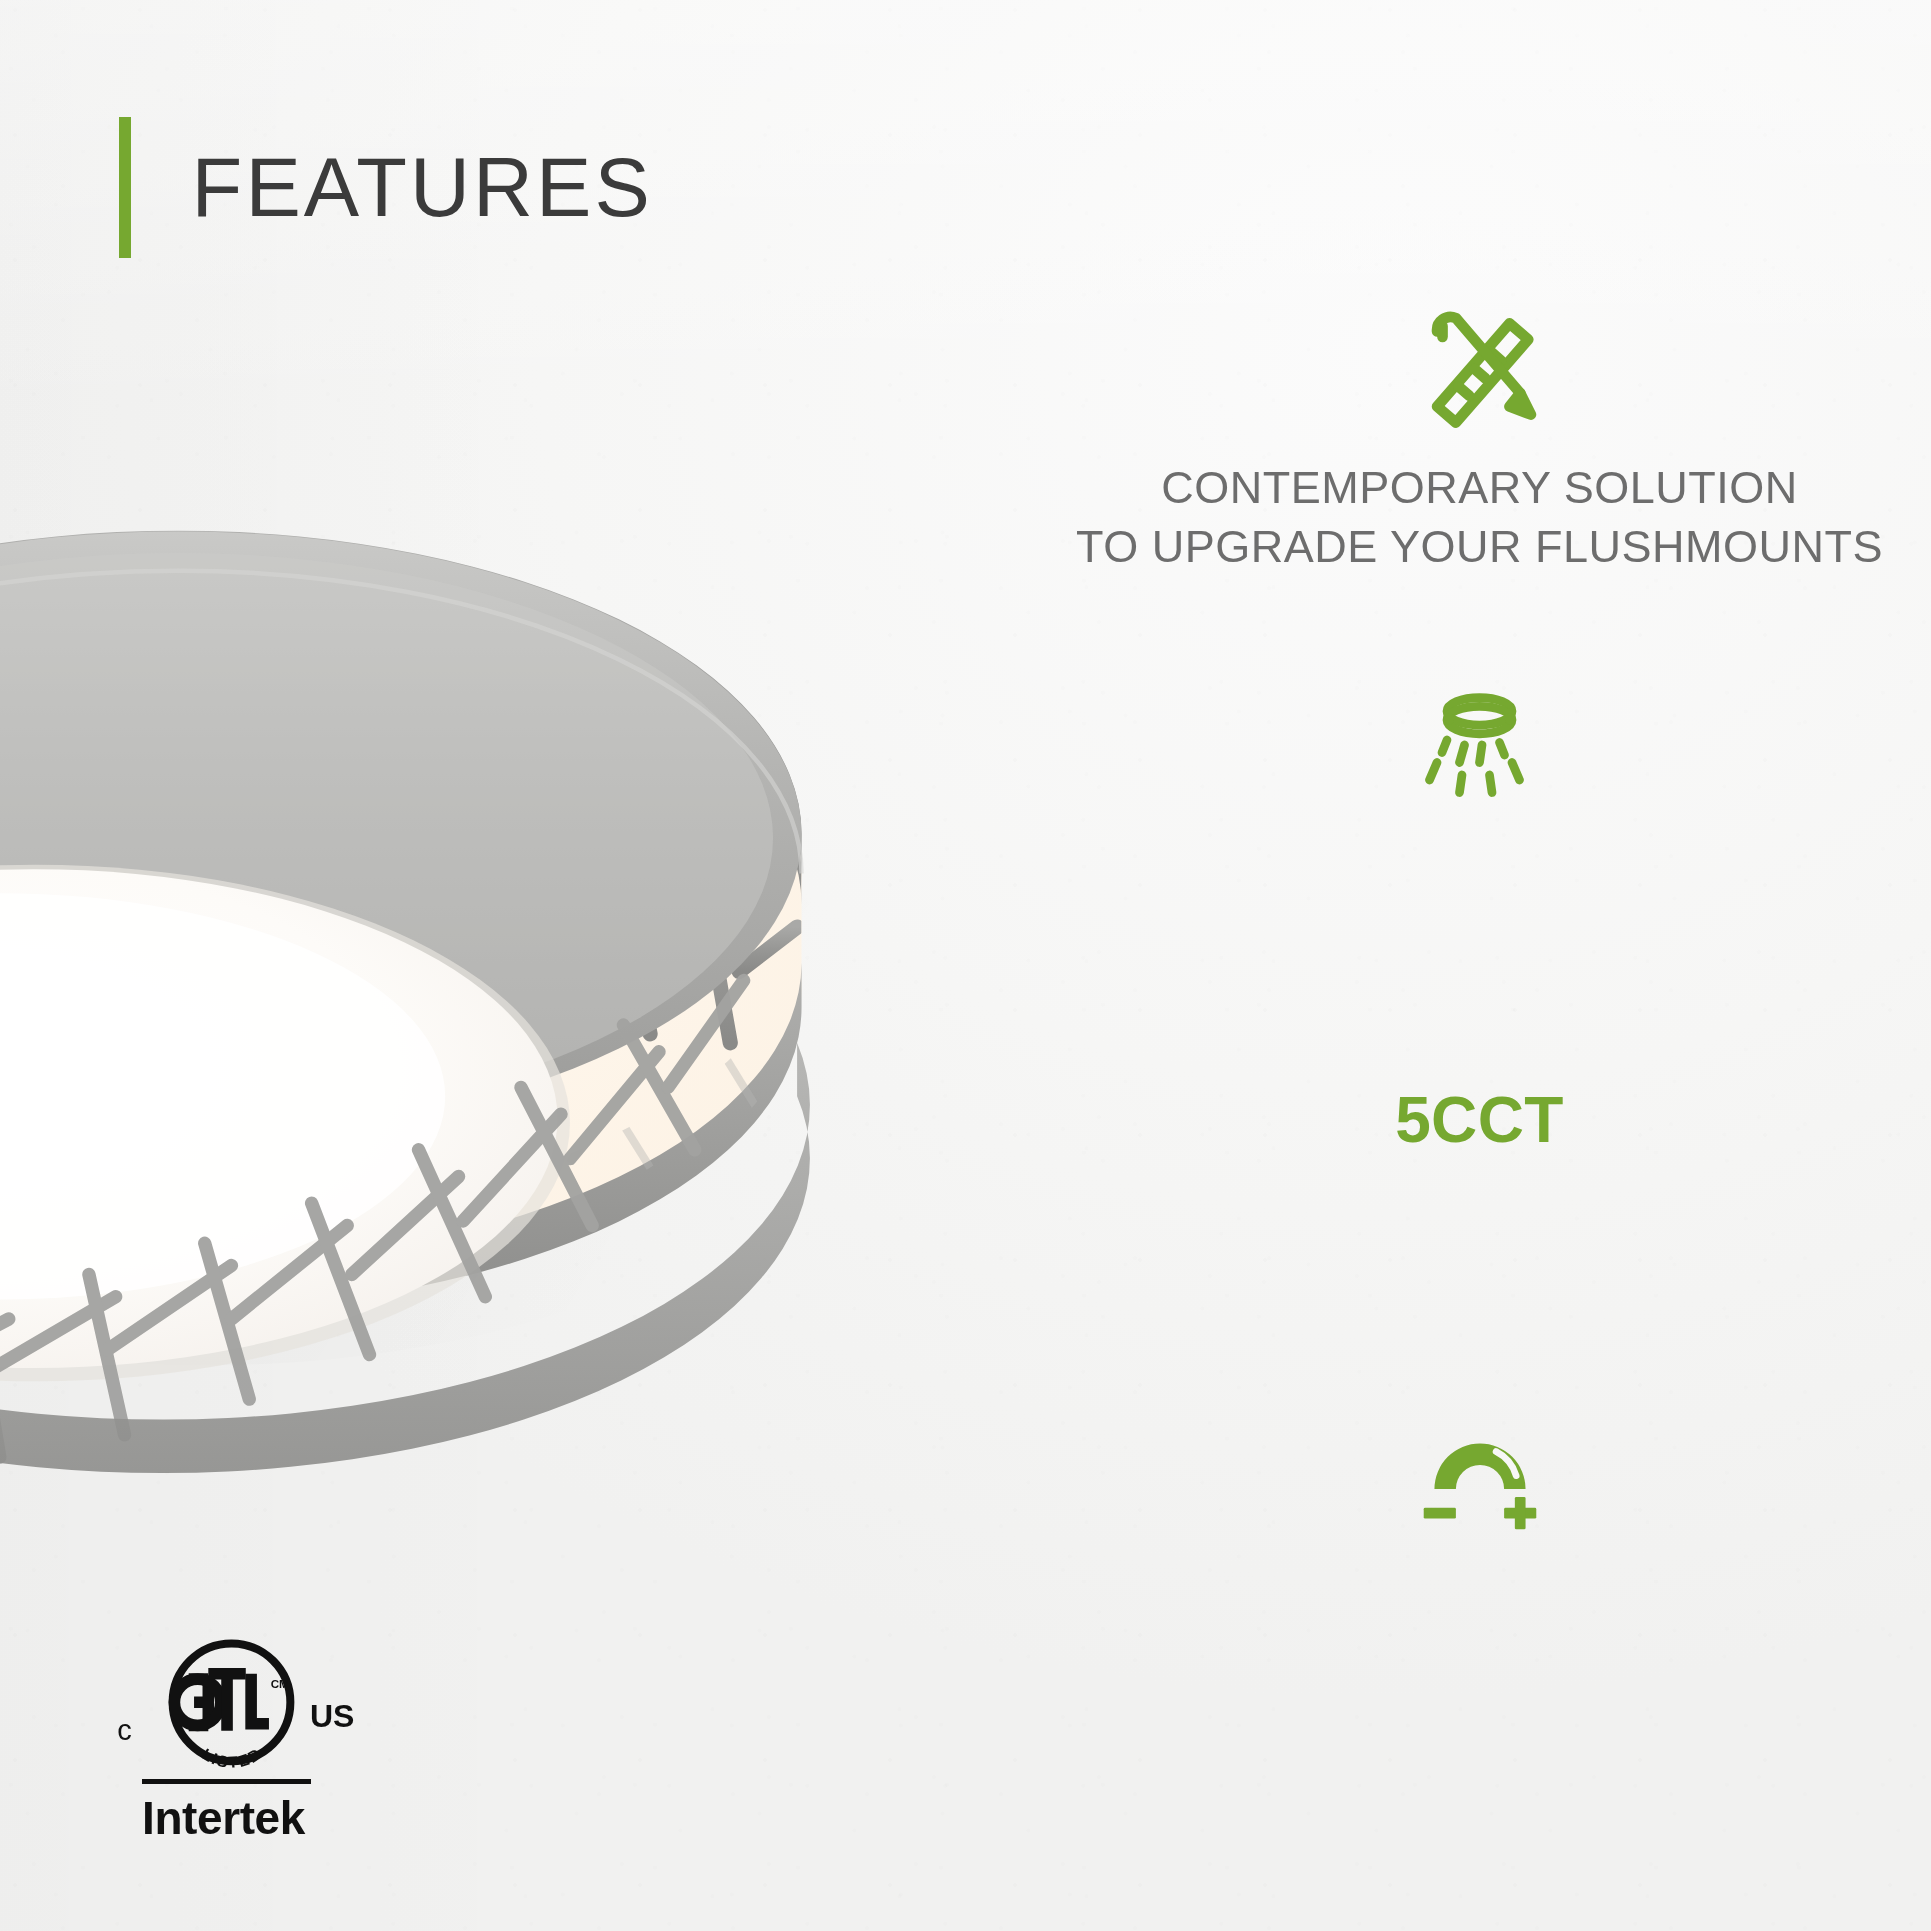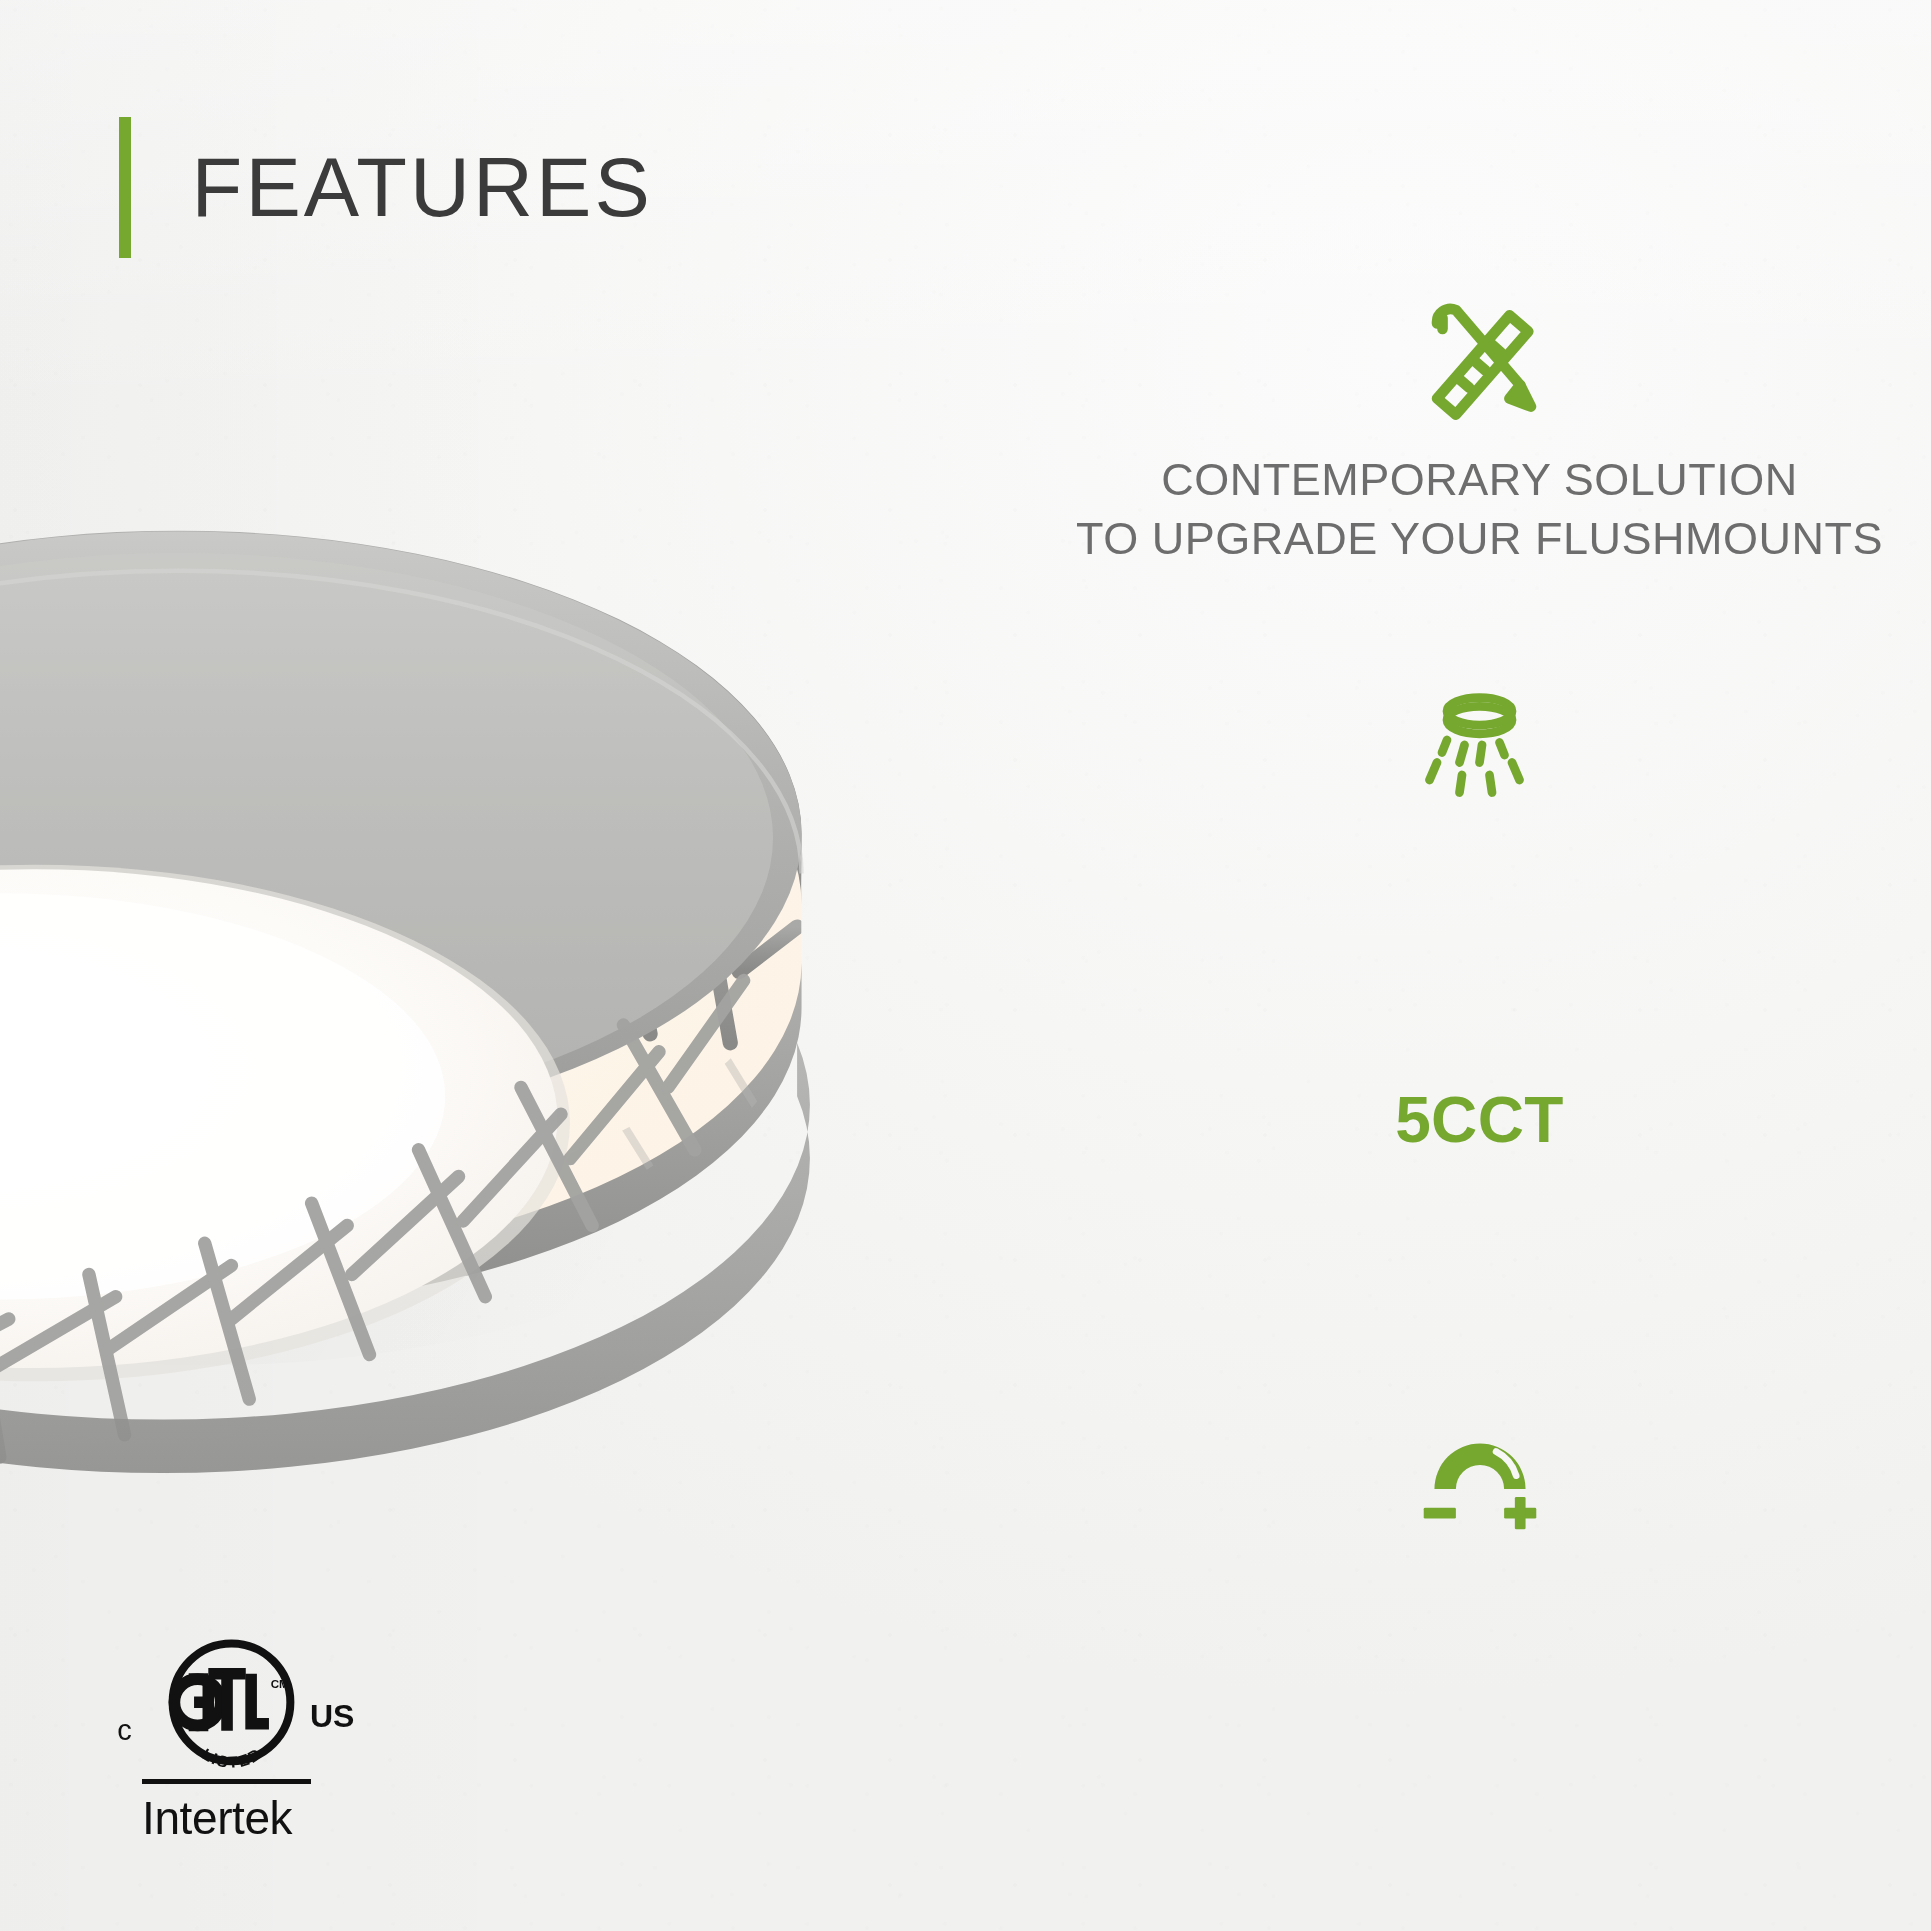--- a/index.html
+++ b/index.html
@@ -116,21 +116,21 @@
     font-weight: bold;
     color: #76a830;
     letter-spacing: 0.4px;
     line-height: 1;
     height: 134px;
     display: flex;
     align-items: center;
     justify-content: center;
   }
 
-  .f1 { position: absolute; left: 0;  top: 0;    width: 855px; }
+  .f1 { position: absolute; left: 0;  top: 8px;    width: 855px; }
   .f2 { position: absolute; left: 0;  top: 381px; width: 855px; }
   .f3 { position: absolute; left: 0;  top: 759px; width: 855px; text-align: center; }
   .f4 { position: absolute; left: 0;  top: 1112px; width: 855px; }
 
   
   .etl {
     position: absolute;
     left: 112px;
     top: 1638px;
     width: 239px;
@@ -156,20 +156,21 @@
     background: #111;
     margin: 7.1px 0 0 30px;
   }
   .etl-brand {
     margin-left: 30px;
     margin-top: 10.7px;
     font-size: 46px;
     color: #111;
     letter-spacing: -0.4px;
     line-height: 1;
+    font-weight: bold;
   }
 </style>
 </head>
 <body>
 
 <div id="page">
 
   <div class="bg-base"></div>
   <div class="bg-noise"></div>
   <div class="bg-vignette"></div>

